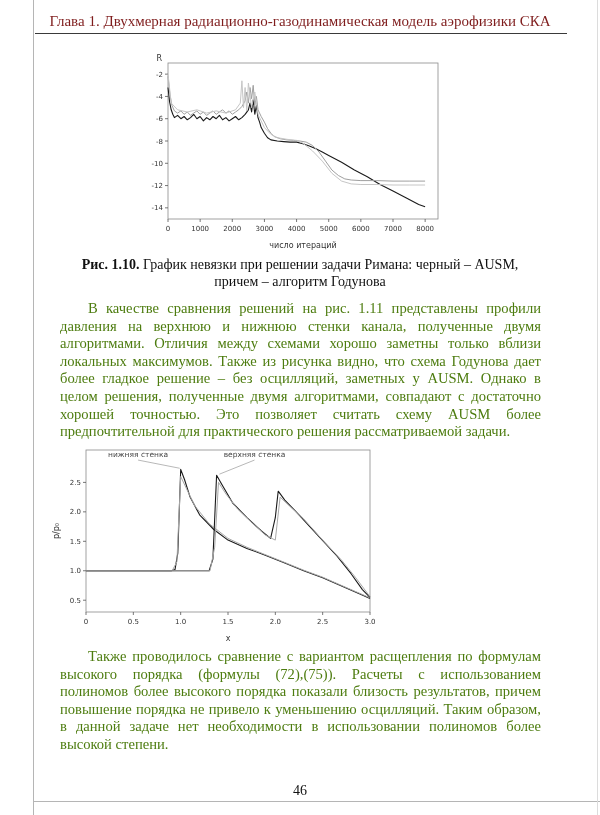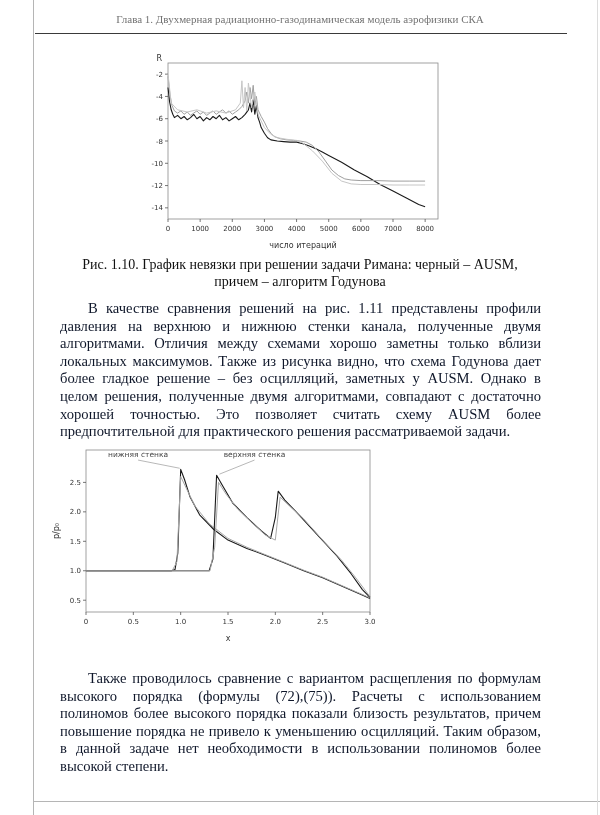--- a/index.html
+++ b/index.html
@@ -1,34 +1,34 @@
 <!DOCTYPE html>
 <html><head>
 <meta charset="utf-8">
 <style>
   html,body{margin:0;padding:0;background:#e8e8e8;}
   .page{position:relative;width:600px;height:815px;background:#ffffff;margin:0 auto;
         font-family:"Liberation Serif",serif;color:#111;overflow:hidden;}
   .edge-left{position:absolute;left:33px;top:0;bottom:0;width:1px;background:#b5b5b5;}
   .edge-bottom{position:absolute;left:33px;right:0;top:801px;height:1px;background:#b5b5b5;}
   .edge-right{position:absolute;right:2px;top:0;bottom:0;width:1px;background:#dcdcdc;}
-  .header{position:absolute;top:13px;left:35px;right:35px;text-align:center;font-size:11px;color:#737373;}
+  .header{position:absolute;top:13px;left:35px;right:35px;text-align:center;font-size:15px;color:#7f1d1d;}
   .rule{position:absolute;top:33px;left:35px;right:33px;height:1px;background:#3a3a3a;}
   .chart{position:absolute;}
   #chart1{left:136px;top:53px;}
   #chart2{left:50px;top:440px;}
   svg{font-family:"DejaVu Sans",sans-serif;}
   .caption{position:absolute;text-align:center;font-size:14px;line-height:16.5px;color:#111;}
   #cap1{top:257px;left:70px;width:460px;}
   #cap2{top:553px;left:390px;width:152px;}
-  .b{font-weight:normal;}
+  .b{font-weight:bold;}
   .para{position:absolute;left:60px;width:481px;text-align:justify;font-size:14.6px;
-        line-height:17.6px;text-indent:28px;color:#0f172a;}
+        line-height:17.6px;text-indent:28px;color:#4d7c0f;}
   #p1{top:300px;}
-  #p2{top:648px;margin-top:22px;}
+  #p2{top:648px;}
   .pagenum{position:absolute;top:783px;left:0;right:0;text-align:center;font-size:14px;}
 </style>
 </head>
 <body>
 
 <div class="page">
   <div class="edge-left"></div>
   <div class="edge-bottom"></div>
   <div class="edge-right"></div>
 
@@ -117,13 +117,14 @@
       <polyline points="36.0,130.8 122.1,130.8 126.9,121.9 130.7,36.5 136.3,48.3 144.9,66.0 159.1,83.6 178.0,98.4 196.9,107.2 215.9,114.9 234.8,122.5 253.7,130.2 272.7,137.2 291.6,145.5 310.5,153.7 320.0,157.9" fill="none" stroke="#a8a8a8" stroke-width="1" stroke-linejoin="round"></polyline>
       <polyline points="36.0,130.8 159.1,130.8 162.9,119.0 166.6,35.3 172.3,45.3 182.7,63.0 196.9,77.7 211.1,90.7 220.6,98.4 225.3,77.7 228.2,51.2 234.8,60.1 249.0,74.8 267.9,95.4 286.9,116.0 301.1,133.7 312.4,149.6 320.0,157.3" fill="none" stroke="#1a1a1a" stroke-width="1.1" stroke-linejoin="round"></polyline>
       <polyline points="36.0,130.8 160.0,130.8 164.7,107.2 168.5,42.4 176.1,54.2 187.5,68.9 201.7,82.5 215.9,95.4 225.3,100.1 230.1,57.1 239.5,66.0 253.7,78.9 272.7,100.1 291.6,120.2 305.8,137.8 320.0,156.7" fill="none" stroke="#a8a8a8" stroke-width="1" stroke-linejoin="round"></polyline>
       <text x="178" y="201" text-anchor="middle" font-size="8" fill="#333">x</text>
       <text x="9" y="91" text-anchor="middle" font-size="8" fill="#333" transform="rotate(-90 9 91)">p/p₀</text>
     </svg>
 
 
   <div class="para" id="p2">Также проводилось сравнение с вариантом расщепления по формулам высокого порядка (формулы (72),(75)). Расчеты с использованием полиномов более высокого порядка показали близость результатов, причем повышение порядка не привело к уменьшению осцилляций. Таким образом, в данной задаче нет необходимости в использовании полиномов более высокой степени.</div>
 
+  <div class="pagenum">46</div>
 </div>
 
 </body></html>

